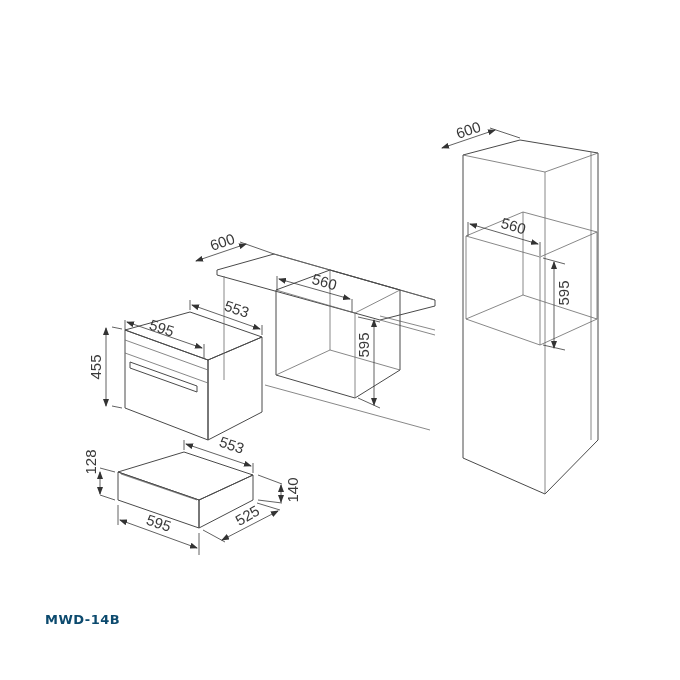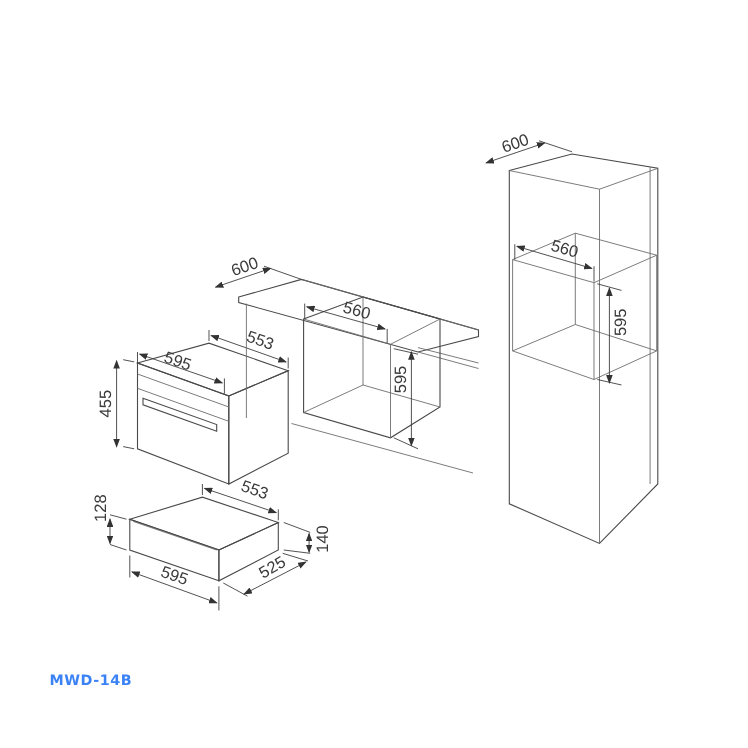--- a/index.html
+++ b/index.html
@@ -3,21 +3,21 @@
   <meta charset="utf-8">
   <style>
     html, body { margin: 0; padding: 0; background: #ffffff; }
     body { width: 680px; height: 680px; position: relative; overflow: hidden; font-family: "Liberation Sans", sans-serif; }
     #diagram { position: absolute; left: 0; top: 0; width: 680px; height: 680px; }
     .ln { stroke: #4a4a4a; stroke-width: 1; fill: none; }
     .lt { stroke: #6a6a6a; stroke-width: 0.8; fill: none; }
     .dim { stroke: #3a3a3a; stroke-width: 0.8; fill: none; }
     .arr { fill: #333333; }
     .dimtxt { font-family: "Liberation Sans", sans-serif; font-size: 15px; fill: #3a3a3a; }
-    #model-label { position: absolute; left: 45px; top: 612px; font-family: "DejaVu Sans", sans-serif; font-size: 13px; font-weight: bold; color: #3b82f6; letter-spacing: 0.5px; }
+    #model-label { position: absolute; left: 45px; top: 612px; font-family: "DejaVu Sans", sans-serif; font-size: 13px; font-weight: bold; color: #0c4a6e; letter-spacing: 0.5px; }
   </style>
 </head>
 <body>
 
 <svg id="diagram" viewBox="0 0 680 680" xmlns="http://www.w3.org/2000/svg">
   <defs>
     <marker id="ah" markerWidth="8" markerHeight="6" refX="7" refY="3" orient="auto" markerUnits="userSpaceOnUse">
       <path d="M0,0 L8,3 L0,6 Z" class="arr"></path>
     </marker>
     <marker id="at" markerWidth="8" markerHeight="6" refX="1" refY="3" orient="auto" markerUnits="userSpaceOnUse">

